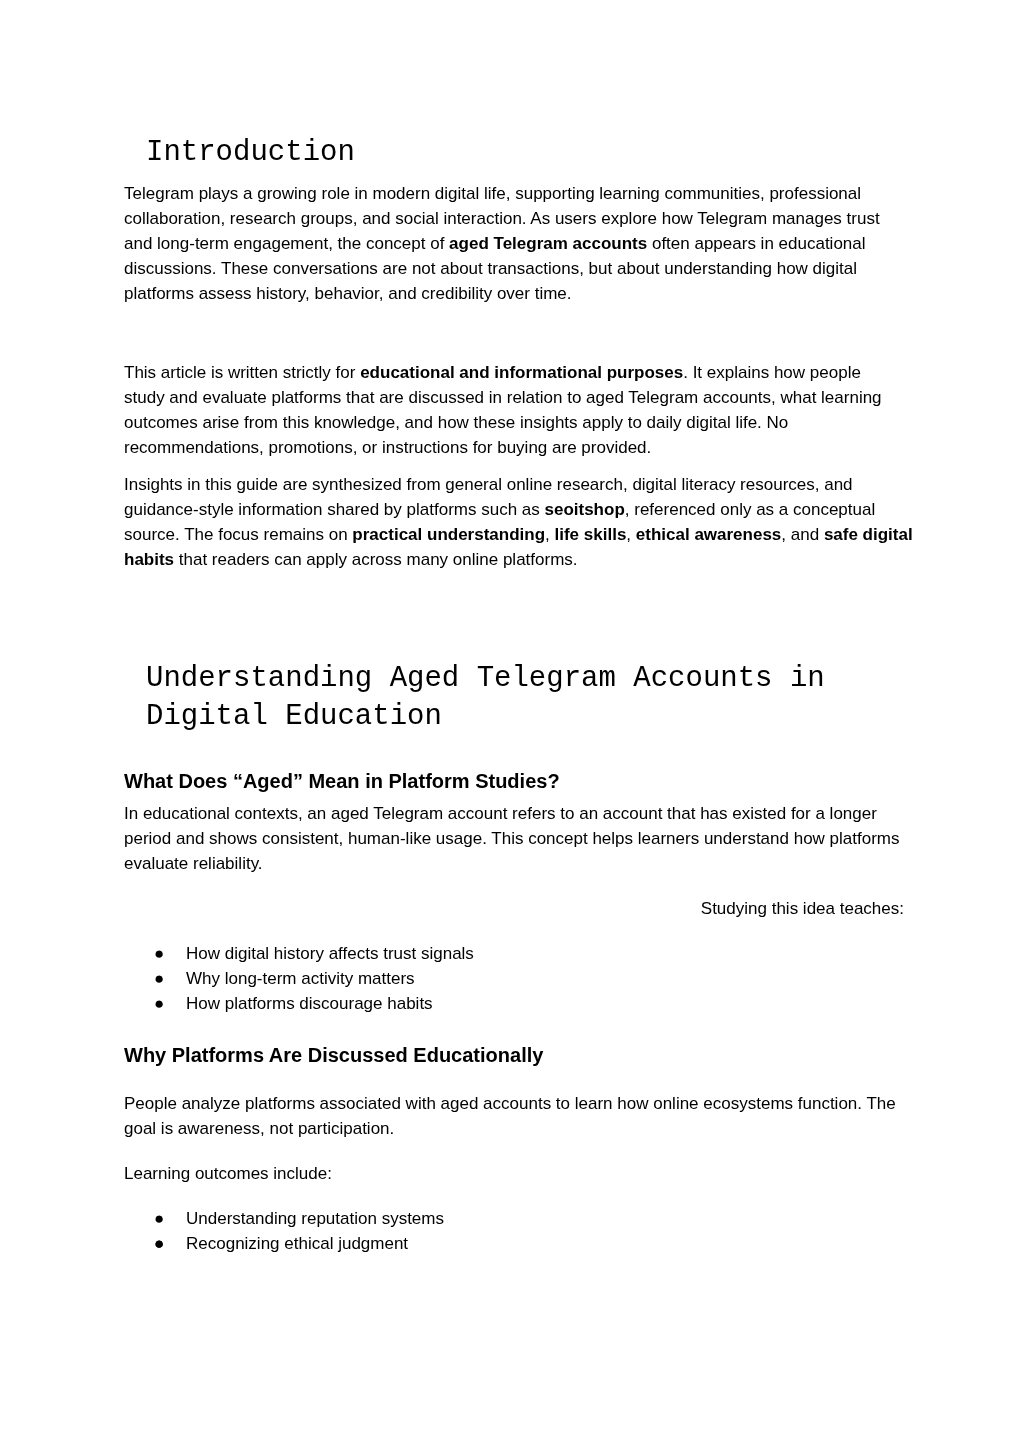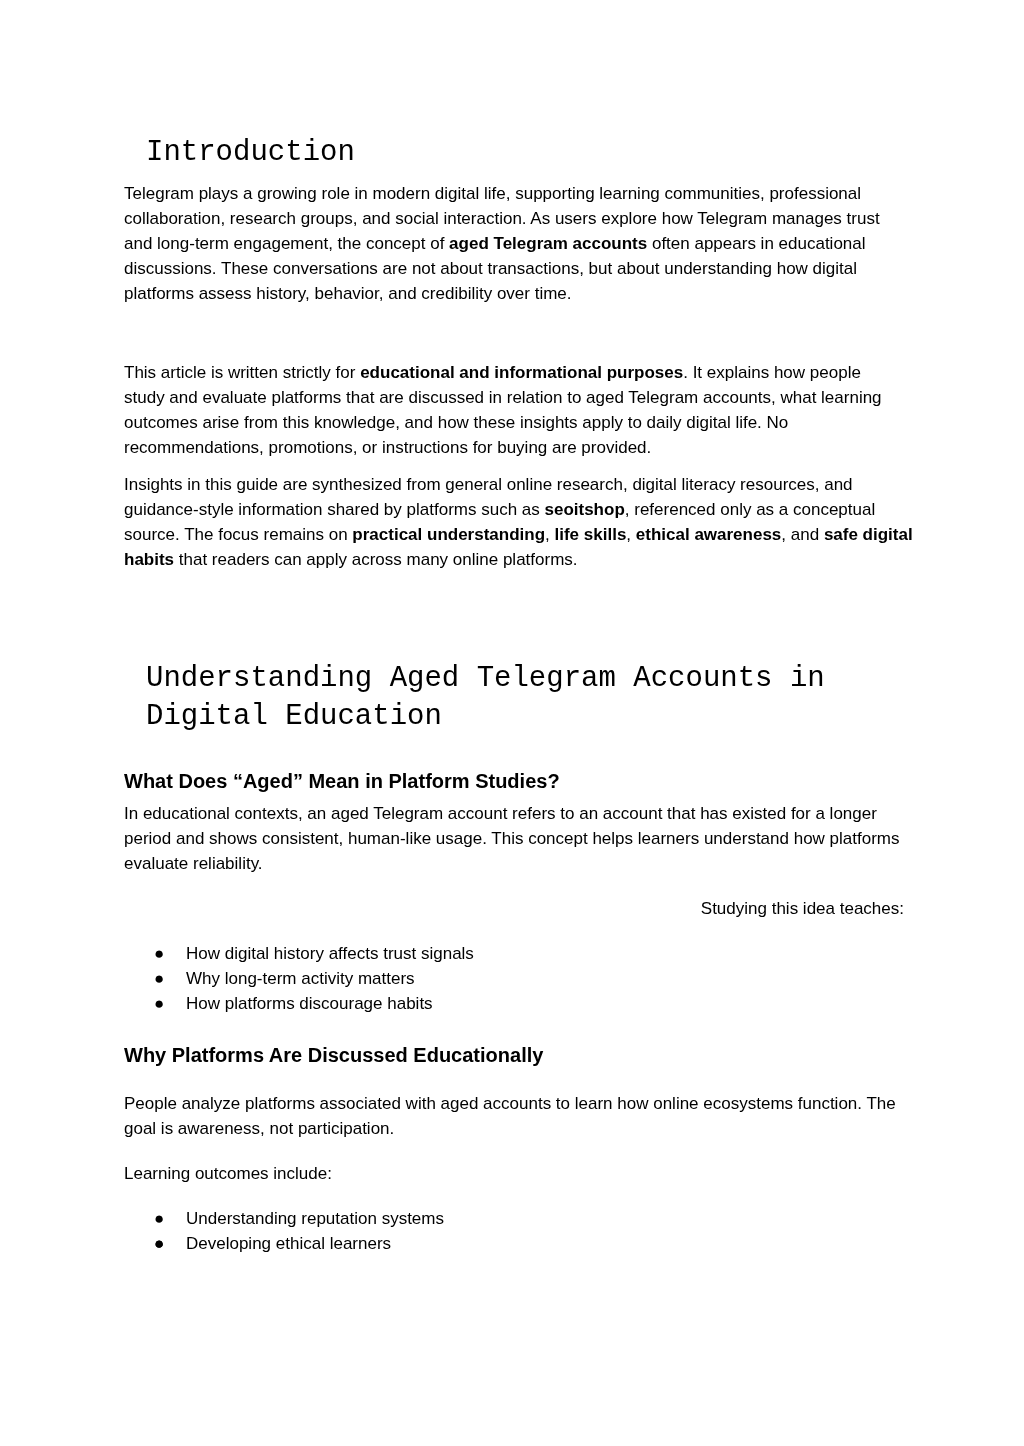--- a/index.html
+++ b/index.html
@@ -121,17 +121,17 @@
   <ul style="top:1206px;">
     <li>
       <span class="bullet">●</span>
       <span>Understanding reputation systems</span>
     </li>
     <li>
       <span class="bullet">●</span>
     </li>
     <li>
       <span class="bullet">●</span>
-      <span>Developing ethical learners</span>
+      <span>Recognizing ethical judgment</span>
     </li>
   </ul>
 
 </div>
 
 </body></html>

